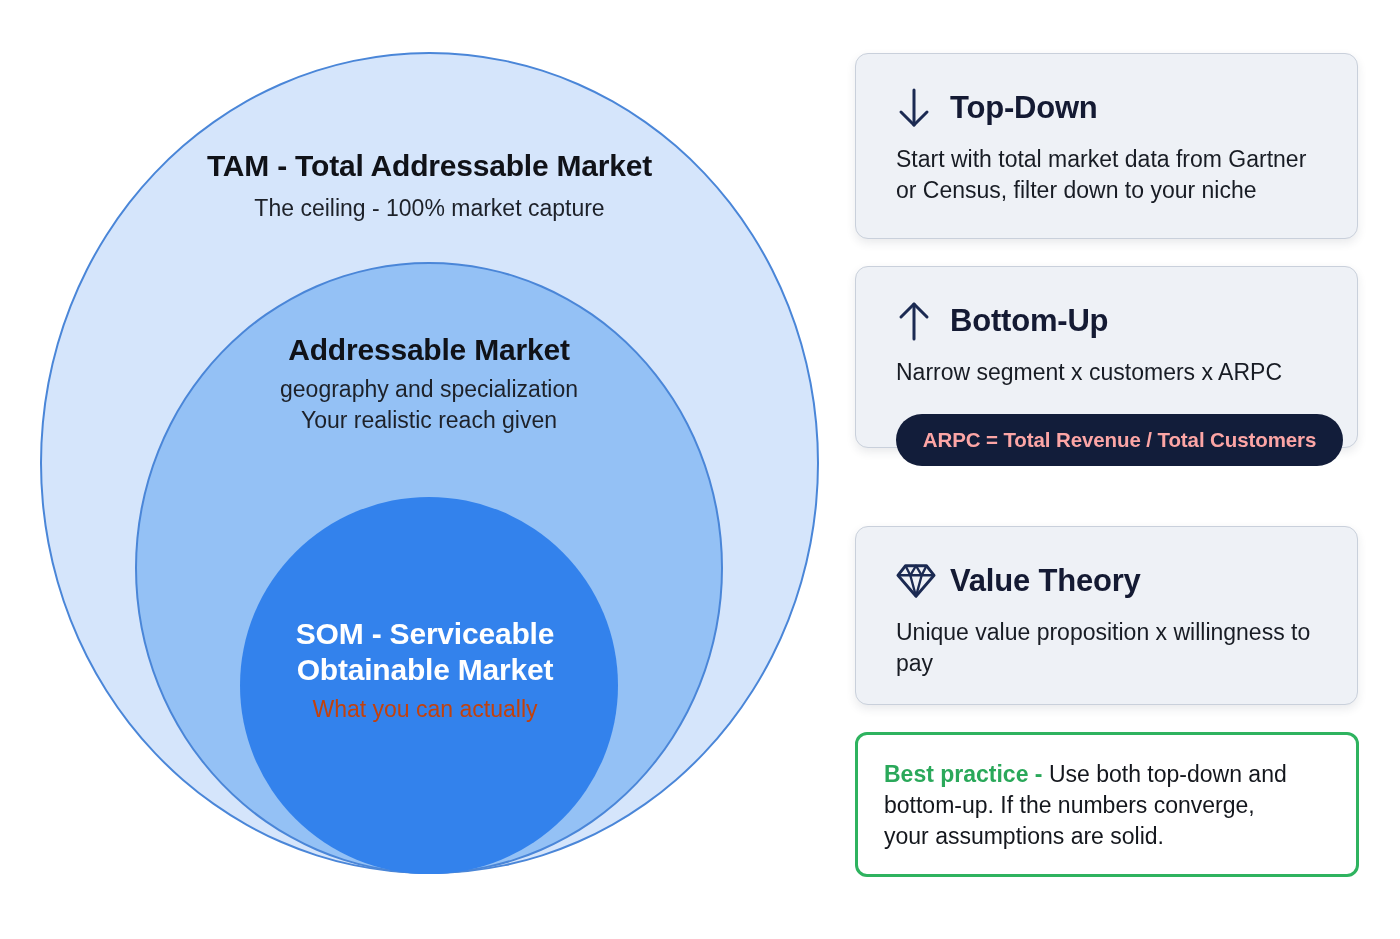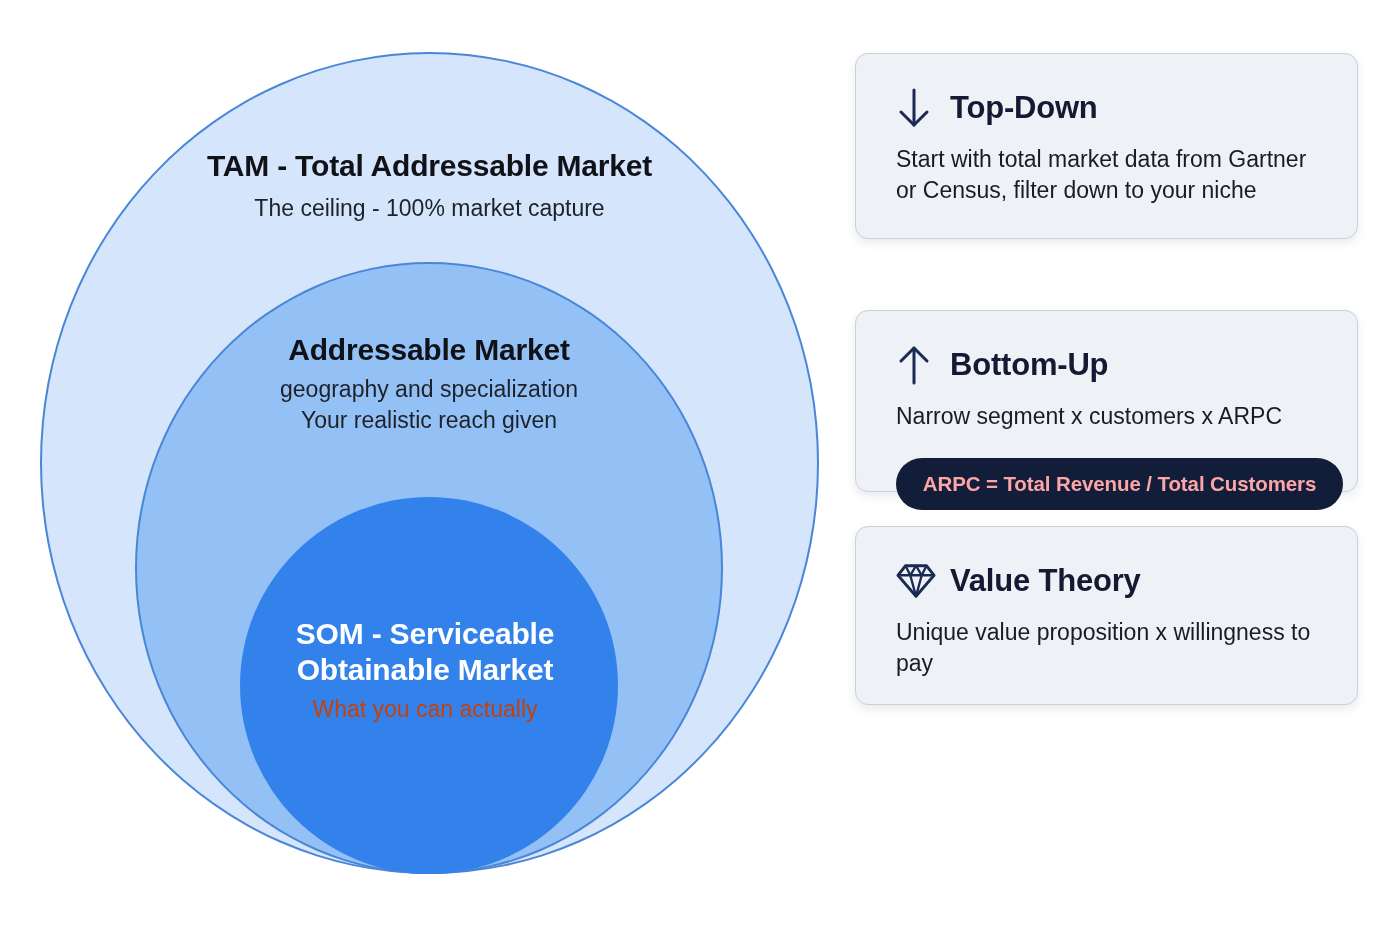--- a/index.html
+++ b/index.html
@@ -57,21 +57,21 @@
     .card {
       position: absolute;
       left: 855px; width: 503px;
       background: #eef1f6;
       border: 1.5px solid #c9d0db;
       border-radius: 13px;
       box-shadow: 0 4px 10px rgba(40, 50, 70, 0.10);
       padding: 0 40px;
     }
     .card-1 { top: 53px; height: 186px; }
-    .card-2 { top: 266px; height: 182px; margin-top: 44px; }
+    .card-2 { top: 266px; height: 182px; }
     .card-3 { top: 526px; height: 179px; }
     .card-head {
       display: flex; align-items: center;
       margin-top: 34px;
       height: 40px;
     }
     .card-icon {
       width: 40px; height: 40px;
       display: flex; align-items: center; justify-content: flex-start;
       margin-right: 14px;
@@ -194,14 +194,21 @@
         </svg>
       </span>
       <span class="card-title">Value Theory</span>
     </div>
     <div class="card-text">
       <div>Unique value proposition x willingness to</div>
       <div>pay</div>
     </div>
   </div>
 
+  <div class="best">
+    <div>
+      <span class="accent">Best practice - </span><span>Use both top-down and</span>
+    </div>
+    <div>bottom-up. If the numbers converge,</div>
+    <div>your assumptions are solid.</div>
+  </div>
 
 </div>
 
 </body></html>

